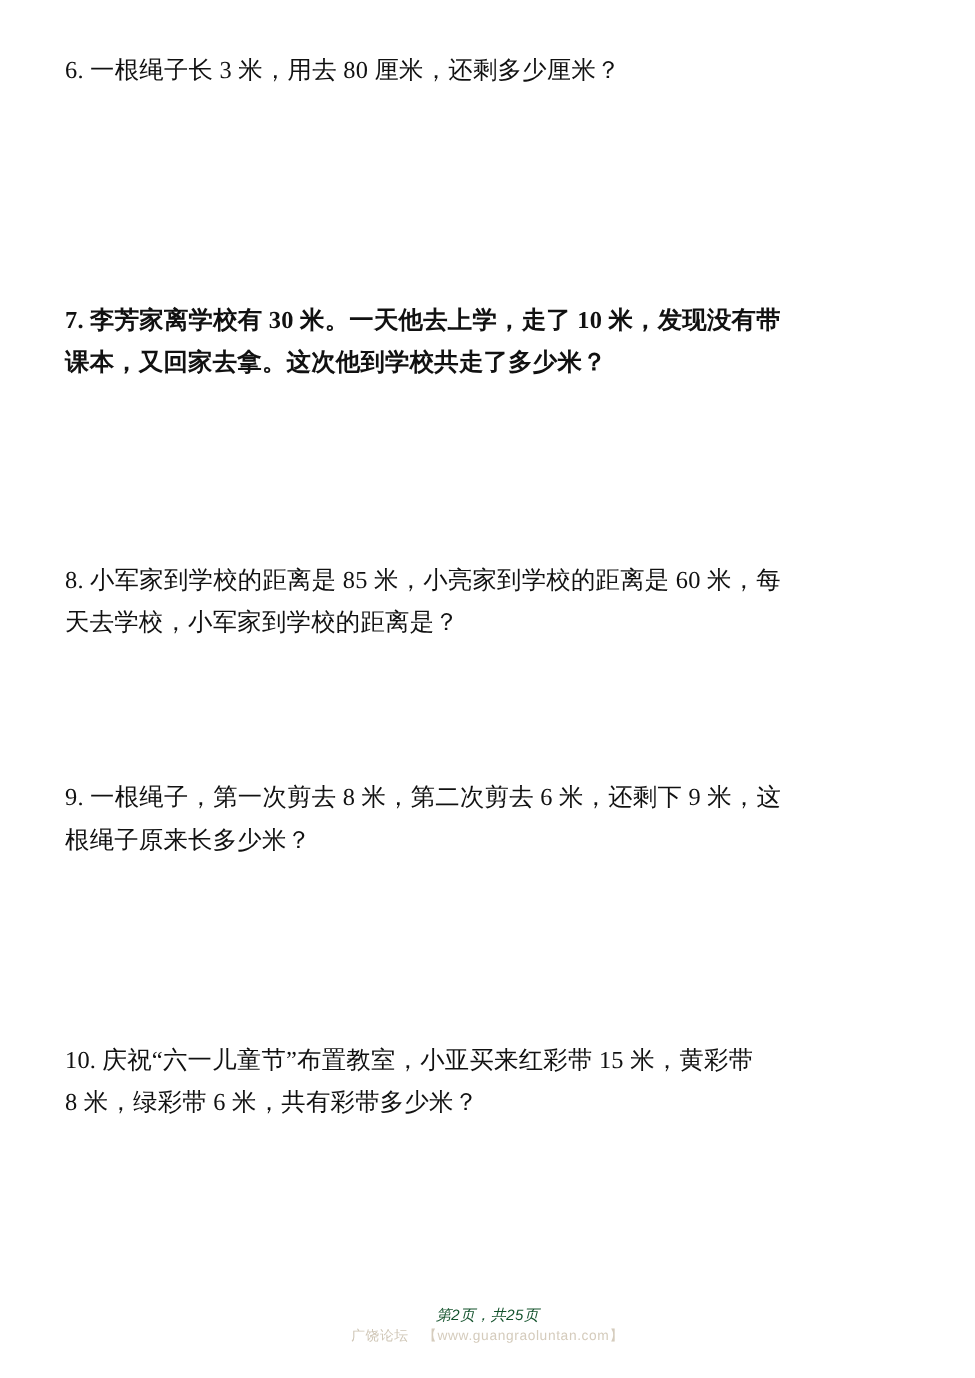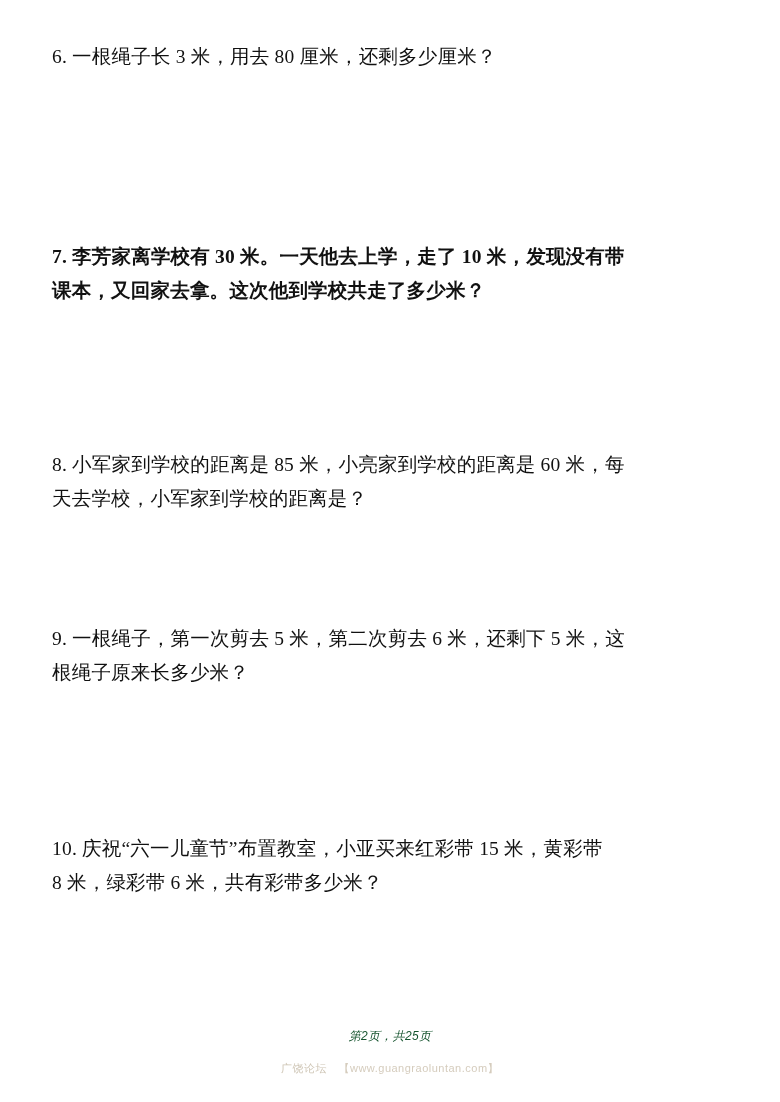--- a/index.html
+++ b/index.html
@@ -48,21 +48,21 @@
     text-align: center;
   }
   .page-number {
     font-size: 12px;
     color: #14532d;
     font-family: "Liberation Sans", sans-serif;
     letter-spacing: 0.3px;
     font-style: italic;
   }
   .watermark {
-    margin-top: 16px;
+    margin-top: 0;
     font-size: 11px;
     color: #cfc6b6;
     font-family: "Liberation Sans", sans-serif;
     letter-spacing: 0.5px;
   }
   .watermark .wm-site {
     margin-left: 8px;
     color: #d5ccbd;
   }
 </style>
@@ -79,21 +79,21 @@
     <span class="line">7. 李芳家离学校有 30 米。一天他去上学，走了 10 米，发现没有带</span>
     <span class="line">课本，又回家去拿。这次他到学校共走了多少米？</span>
   </div>
 
   <div class="problem p3">
     <span class="line">8. 小军家到学校的距离是 85 米，小亮家到学校的距离是 60 米，每</span>
     <span class="line">天去学校，小军家到学校的距离是？</span>
   </div>
 
   <div class="problem p4">
-    <span class="line">9. 一根绳子，第一次剪去 5 米，第二次剪去 6 米，还剩下 5 米，这</span>
+    <span class="line">9. 一根绳子，第一次剪去 8 米，第二次剪去 6 米，还剩下 9 米，这</span>
     <span class="line">根绳子原来长多少米？</span>
   </div>
 
   <div class="problem p5">
     <span class="line">10. 庆祝“六一儿童节”布置教室，小亚买来红彩带 15 米，黄彩带</span>
     <span class="line">8 米，绿彩带 6 米，共有彩带多少米？</span>
   </div>
 
   <div class="footer">
     <div class="page-number">第2页，共25页</div>

